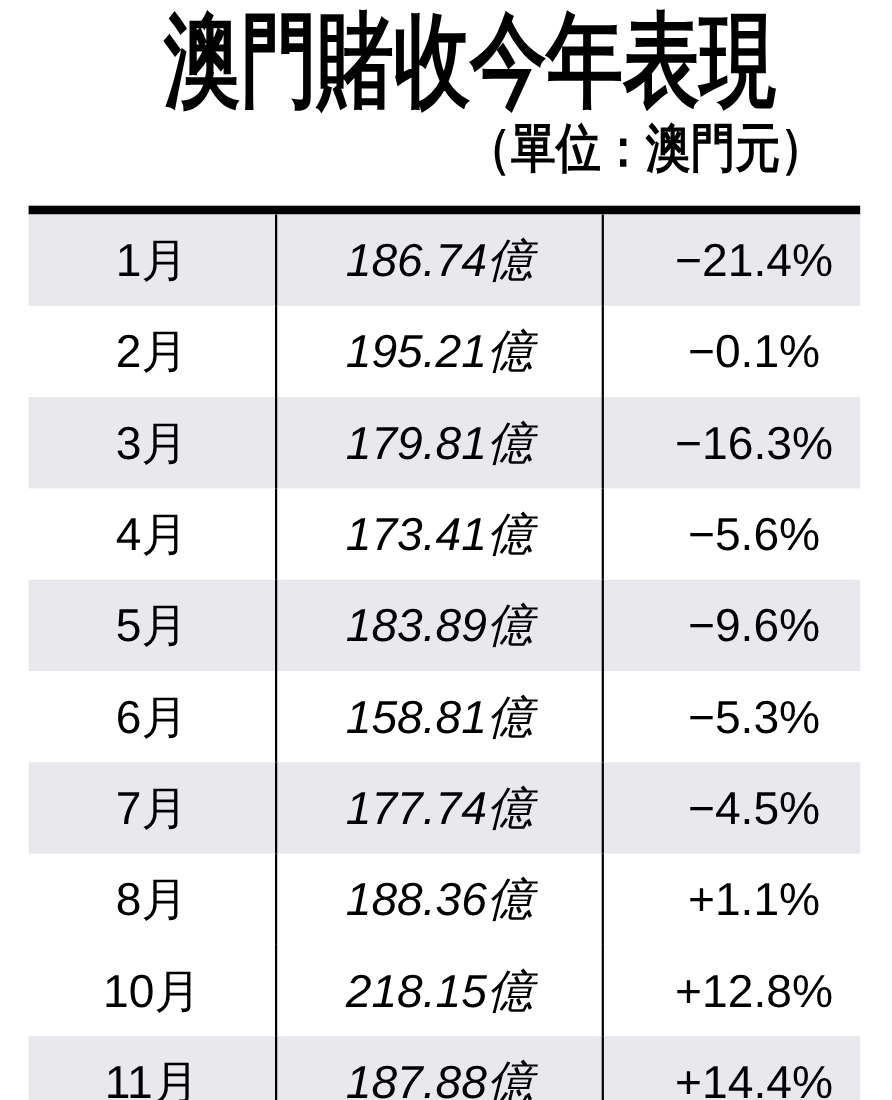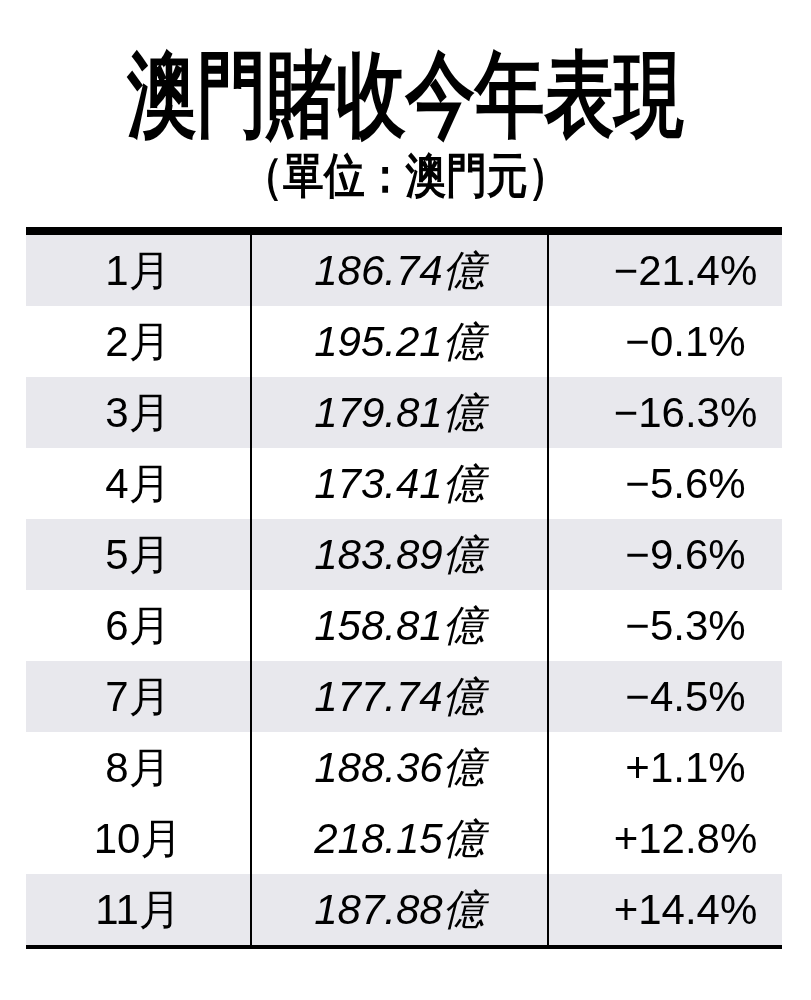--- a/index.html
+++ b/index.html
@@ -13,23 +13,22 @@
     color: #000000;
     font-family: "Liberation Sans", "DejaVu Sans", sans-serif;
     overflow: hidden;
   }
   :root {
     --stripe: #e8e8ed;
     --border: #000000;
     --text: #000000;
   }
   .header {
-    text-align: center;
+    text-align: right;
     padding-top: 8px;
-    margin-top: 40px;
   }
   .title {
     font-size: 94px;
     font-weight: 900;
     line-height: 1.0;
     white-space: nowrap;
     transform: scaleX(0.74);
     transform-origin: 50% 50%;
     color: var(--text);
   }
@@ -43,21 +42,21 @@
     transform-origin: 50% 50%;
     color: var(--text);
   }
   .table {
     margin: 27px 29px 0 26px;
     border-top: 8px solid var(--border);
     border-bottom: 4px solid var(--border);
   }
   .row {
     display: flex;
-    height: 71px;
+    height: 83px;
   }
   .row.striped {
     background: var(--stripe);
   }
   .cell {
     display: flex;
     align-items: center;
     justify-content: center;
     font-size: 42px;
     box-sizing: border-box;

